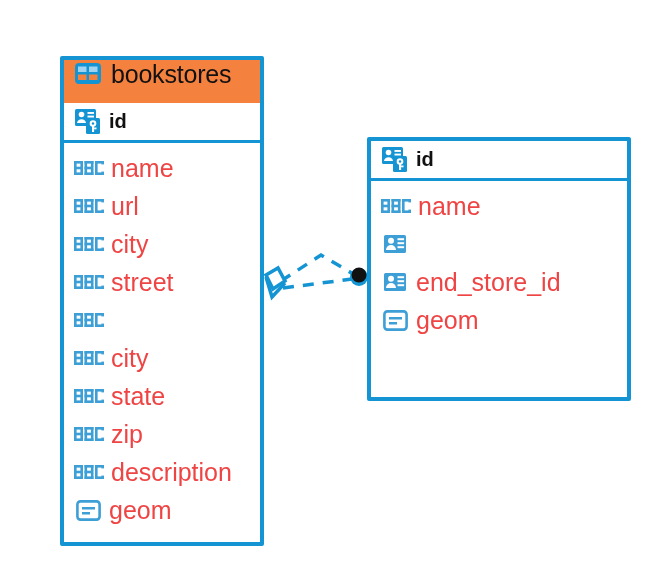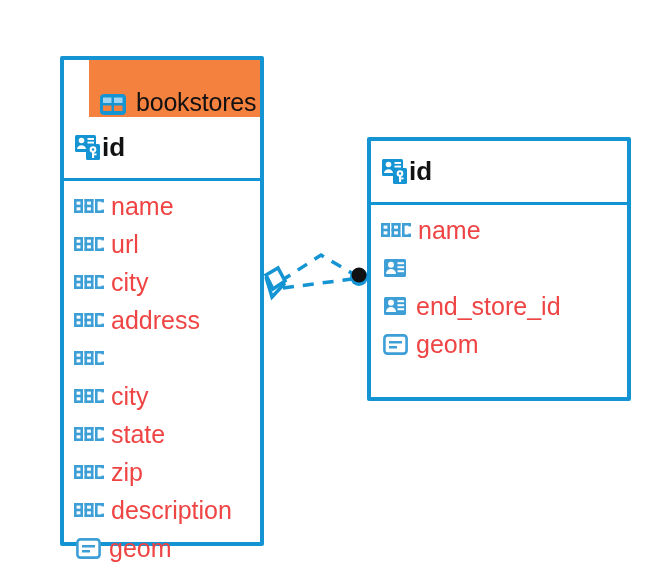--- a/index.html
+++ b/index.html
@@ -38,41 +38,41 @@
     position: absolute;
     box-sizing: border-box;
     background: #ffffff;
     border: 4px solid #1494d2;
     border-radius: 2px;
   }
 
   .entity-header {
     box-sizing: border-box;
     display: flex;
-    align-items: flex-end;
+    align-items: flex-start;
     gap: 9px;
     padding: 0 10px;
-    height: 57px;
+    height: 43px;
     font-size: 25px;
     color: #111111;
     letter-spacing: -0.2px;
     white-space: nowrap;
-    margin-left: 25px;
   }
   .entity-header.accent-orange { background: #f5813f; }
   .entity-header.accent-gray   { background: #ebebeb; }
 
   .pk-row {
     box-sizing: border-box;
     display: flex;
     align-items: center;
+    gap: 7px;
     padding: 0 10px;
-    height: 64px;
+    height: 40px;
     border-bottom: 3px solid #1494d2;
-    font-size: 26px;
+    font-size: 20px;
     font-weight: bold;
     color: #111111;
     white-space: nowrap;
   }
 
   .field-list {
     padding: 6px 0 8px 0;
   }
 
   .field-row {
@@ -261,21 +261,21 @@
               <rect x="16.9" y="8" width="2.6" height="6"></rect>
                 <rect x="10.5" y="11.4" width="9" height="2.6"></rect>
               <rect x="21" y="0" width="9" height="2.6"></rect>
                 <rect x="21" y="0" width="2.6" height="14"></rect>
               <rect x="21" y="11.4" width="9" height="2.6"></rect>
                 <rect x="27.4" y="0" width="2.6" height="3.4"></rect>
               <rect x="27.4" y="10.6" width="2.6" height="3.4"></rect>
             </g>
           </svg>
         </span>
-        <span class="field-label">address</span>
+        <span class="field-label">street</span>
       </div>
 
       <div class="field-row">
         <span class="icon abc-icon">
           <svg width="30" height="14" viewBox="0 0 30 14">
             <g fill="#3d9fd6">
               <rect x="0" y="0" width="9" height="2.6"></rect>
                 <rect x="0" y="0" width="2.6" height="14"></rect>
               <rect x="6.4" y="0" width="2.6" height="6"></rect>
                 <rect x="0" y="5.7" width="9" height="2.6"></rect>

